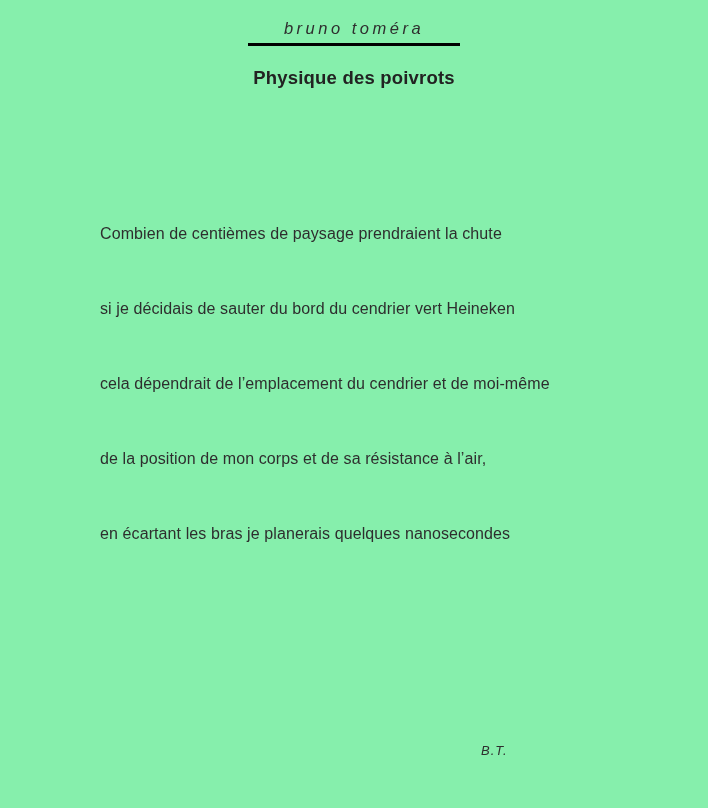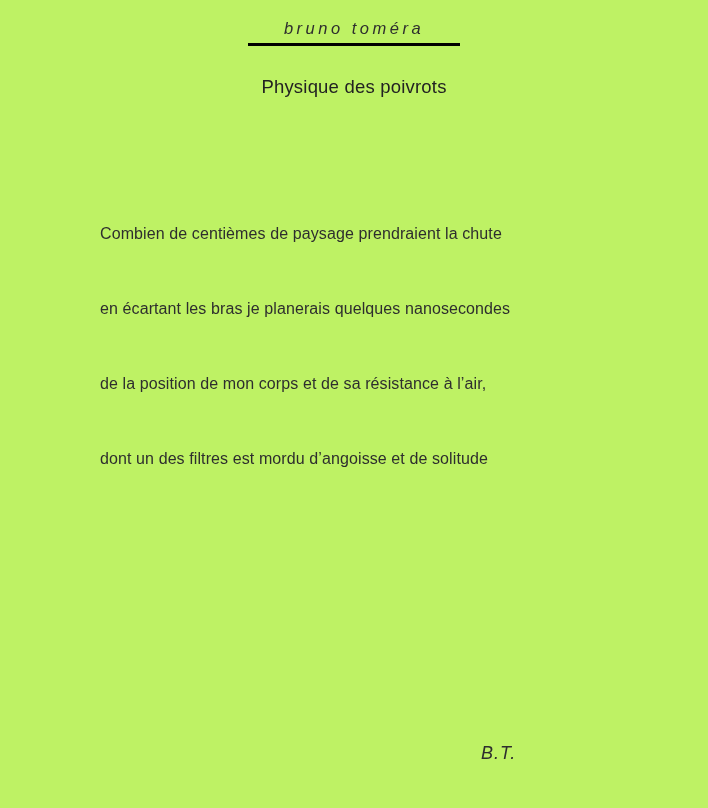--- a/index.html
+++ b/index.html
@@ -4,21 +4,21 @@
 <style>
   html, body {
     margin: 0;
     padding: 0;
     background: #ffffff;
   }
   .page {
     position: relative;
     width: 708px;
     height: 808px;
-    background: #bef264;
+    background: #86efac;
     font-family: "Liberation Sans", sans-serif;
     color: #2e2e2e;
     overflow: hidden;
   }
   .author {
     position: absolute;
     top: 19px;
     left: 0;
     width: 100%;
     text-align: center;
@@ -30,68 +30,69 @@
   .author-underline {
     position: absolute;
     top: 43px;
     left: 248px;
     width: 212px;
     height: 3px;
     background: #000000;
   }
   .title-block {
     position: absolute;
-    top: 73px;
+    top: 64px;
     left: 0;
     width: 100%;
     text-align: center;
-    font-weight: normal;
+    font-weight: bold;
     font-size: 18.5px;
     line-height: 27px;
     color: #222222;
     letter-spacing: 0.2px;
   }
   .poem {
     position: absolute;
     top: 171px;
     left: 100px;
     font-size: 16px;
     line-height: 25px;
     white-space: pre;
     color: #2e2e2e;
     letter-spacing: 0.1px;
   }
   .signature {
     position: absolute;
     top: 743px;
     left: 481px;
     font-style: italic;
-    font-size: 18px;
+    font-size: 13px;
     letter-spacing: 1px;
     color: #2e2e2e;
   }
 </style>
 </head>
 <body>
 
 <div class="page">
 
   <div class="author">bruno toméra</div>
 
   <div class="author-underline"></div>
 
   <div class="title-block">
     <div>Physique des poivrots</div>
   </div>
 
   <div class="poem">
     <div>Combien de centièmes de paysage prendraient la chute</div>
+    <div>si je décidais de sauter du bord du cendrier vert Heineken</div>
+    <div>cela dépendrait de l’emplacement du cendrier et de moi-même</div>
+    <div>de la position de mon corps et de sa résistance à l’air,</div>
     <div>en écartant les bras je planerais quelques nanosecondes</div>
-    <div>de la position de mon corps et de sa résistance à l’air,</div>
-    <div>dont un des filtres est mordu d’angoisse et de solitude</div>
     
     
     
     
     
     
     
     
     
     

